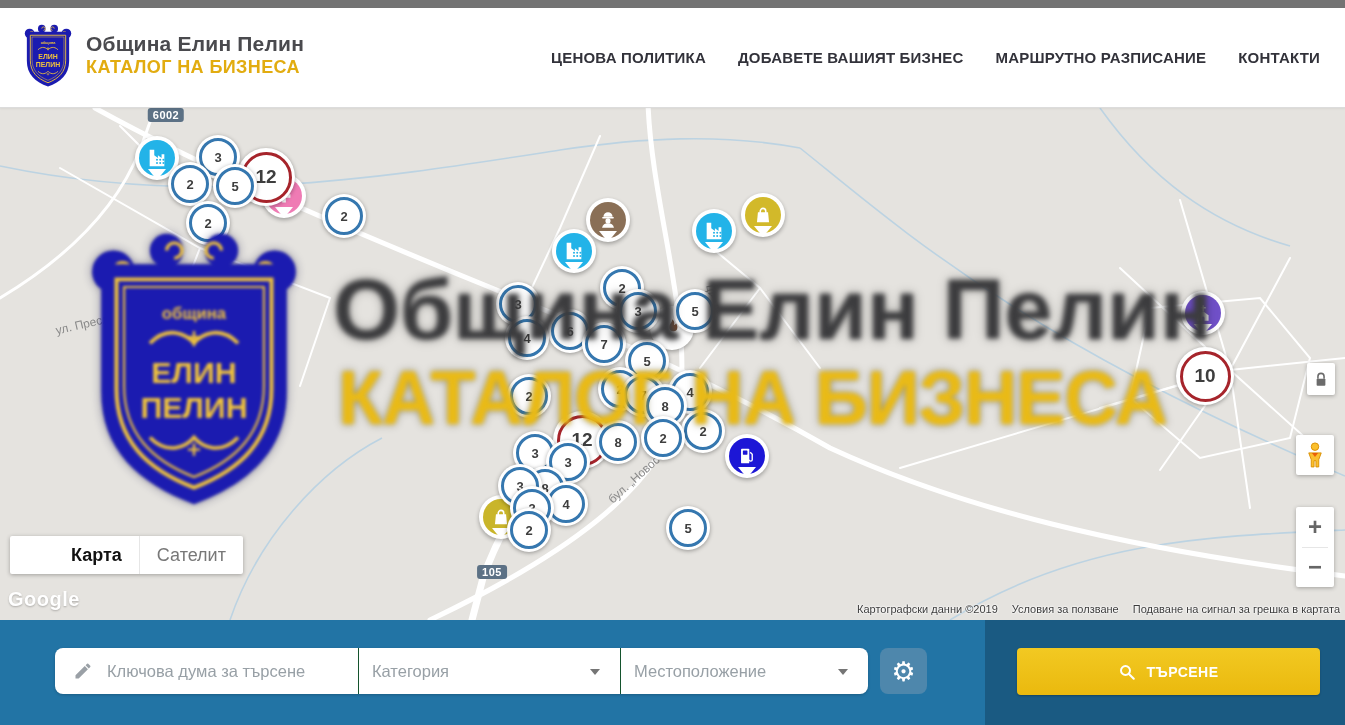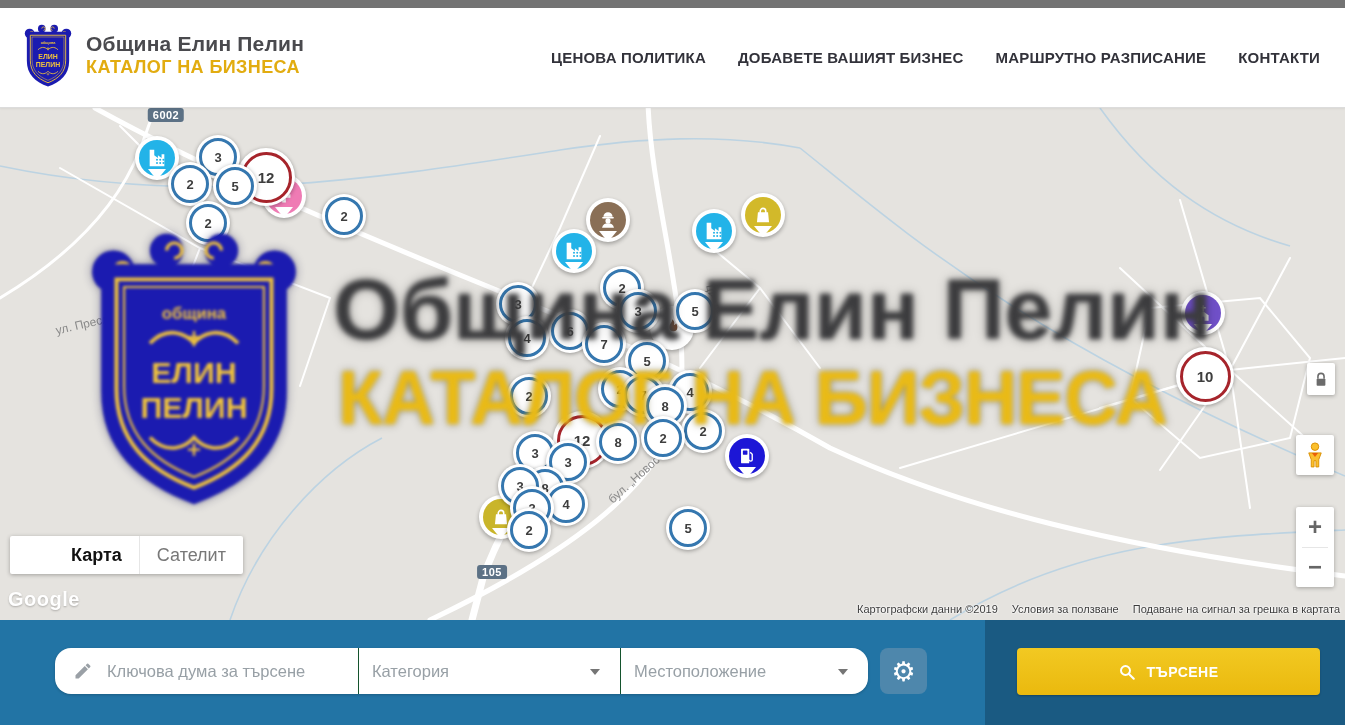--- a/index.html
+++ b/index.html
@@ -25,21 +25,21 @@
   .street-label{position:absolute;color:#8a8a8a;font-size:12px;z-index:2;white-space:nowrap;}
 
   
   .cluster{position:absolute;width:44px;height:44px;transform:translate(-50%,-50%);background:#fff;
            border-radius:50%;box-shadow:0 1px 4px rgba(0,0,0,.35);display:flex;align-items:center;
            justify-content:center;z-index:6;cursor:pointer;}
   .cluster .ring{width:32px;height:32px;border-radius:50%;border:3px solid #3577af;background:#fff;
            display:flex;align-items:center;justify-content:center;font-size:13px;font-weight:700;color:#3e3e3e;}
   .cluster.red .ring{border-color:#a6242b;}
   .cluster.big{width:58px;height:58px;}
-  .cluster.big .ring{width:45px;height:45px;border-width:3.5px;font-size:15px;}
+  .cluster.big .ring{width:45px;height:45px;border-width:3.5px;font-size:19px;}
 
   
   .pin{position:absolute;width:44px;height:44px;transform:translate(-50%,-50%);background:#fff;
        border-radius:50%;box-shadow:0 2px 4px rgba(0,0,0,.3);z-index:5;cursor:pointer;}
   .pin::after{content:'';position:absolute;left:50%;bottom:-9px;transform:translateX(-50%);
        border:9px solid transparent;border-top:11px solid #fff;}
   .pin .pin-inner{position:absolute;inset:4px;border-radius:50%;display:flex;align-items:center;justify-content:center;}
 
   
   #watermark{position:absolute;inset:0;z-index:8;pointer-events:none;}
@@ -67,21 +67,21 @@
   #pegman-btn{left:1296px;top:327px;width:38px;height:40px;display:flex;align-items:center;justify-content:center;cursor:pointer;}
   #zoom-ctl{left:1296px;top:399px;width:38px;height:80px;display:flex;flex-direction:column;}
   #zoom-ctl .z-btn{flex:1;display:flex;align-items:center;justify-content:center;font-size:24px;
            font-weight:700;color:#666;cursor:pointer;}
   #zoom-ctl .z-div{height:1px;background:#e6e6e6;margin:0 6px;}
 
   
   #searchbar{position:absolute;left:0;top:620px;width:1345px;height:105px;background:#2274a5;z-index:40;}
   #searchbar .dark-panel{position:absolute;right:0;top:0;width:360px;height:105px;background:#1a5a82;}
   #filter-group{position:absolute;left:55px;top:28px;width:813px;height:46px;background:#fff;
-            border-radius:16px;display:flex;align-items:stretch;box-shadow:0 1px 3px rgba(0,0,0,.2);}
+            border-radius:8px;display:flex;align-items:stretch;box-shadow:0 1px 3px rgba(0,0,0,.2);}
   .fg-section{display:flex;align-items:center;position:relative;}
   .fg-keyword{width:302px;padding-left:18px;gap:12px;}
   .fg-select{border-left:1px solid #14532d;padding-left:13px;cursor:pointer;}
   .fg-category{width:263px;}
   .fg-location{width:248px;}
   .fg-text{font-size:16.5px;color:#98a0a6;}
   #keyword-input{border:none;outline:none;flex:1;font-size:16.5px;color:#444;
             font-family:"Liberation Sans",sans-serif;background:transparent;}
   #keyword-input::placeholder{color:#98a0a6;}
   .caret{position:absolute;right:20px;top:50%;margin-top:-2px;width:0;height:0;

